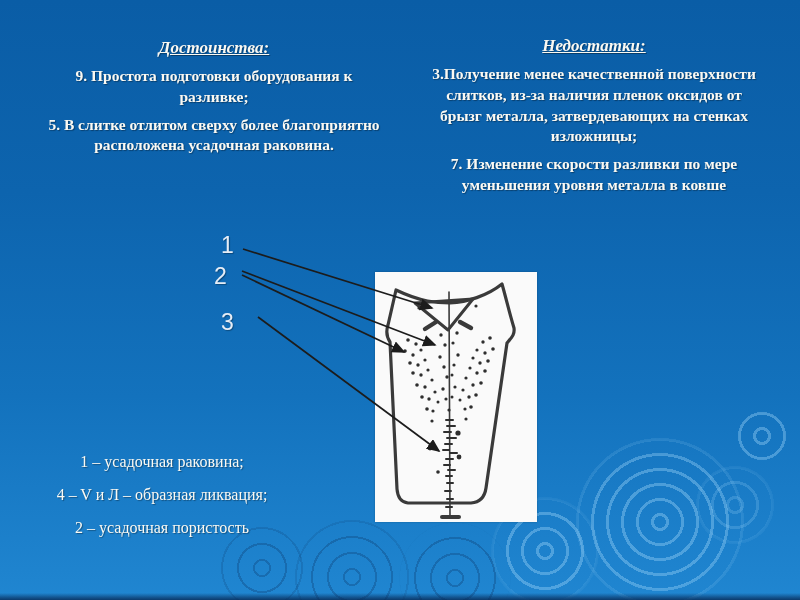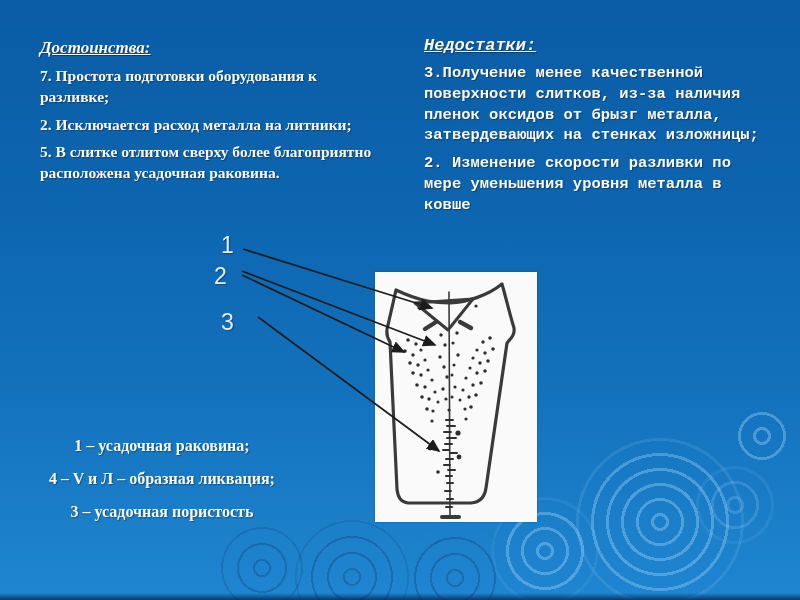--- a/index.html
+++ b/index.html
@@ -21,31 +21,31 @@
   .r2{left:490px;top:496px;width:110px;height:110px;}
   .r3{left:731px;top:405px;width:62px;height:62px;}
   .r4{left:288px;top:513px;width:128px;height:128px;}
   .r5{left:214px;top:520px;width:96px;height:96px;}
   .r6{left:399px;top:522px;width:112px;height:112px;}
   .r7{left:693px;top:463px;width:84px;height:84px;opacity:.55;}
   .bottom-bar{position:absolute;left:0;right:0;bottom:0;height:7px;
     background:linear-gradient(180deg,rgba(9,50,100,0) 0%,rgba(9,48,96,.65) 70%,rgba(7,40,84,.8) 100%);}
 
   
-  .col{position:absolute;font-weight:bold;
+  .col{position:absolute;text-align:center;font-weight:bold;
     text-shadow:1px 1px 1px rgba(0,0,0,.35);}
   .col h2{margin:0 0 8px 0;font-size:17px;font-style:italic;font-weight:bold;
     text-decoration:underline;}
   .col p{margin:0 0 7px 0;font-size:15.5px;line-height:1.34;}
   .col-left{left:40px;top:38px;width:348px;}
-  .col-right{left:424px;top:36px;width:340px;font-family:Liberation Mono, monospace;}
-
-  
-  .legend{position:absolute;left:28px;top:436px;width:268px;text-align:center;
-    font-weight:bold;text-shadow:1px 1px 1px rgba(0,0,0,.35);}
+  .col-right{left:424px;top:36px;width:340px;}
+
+  
+  .legend{position:absolute;left:28px;top:452px;width:268px;text-align:center;
+    font-weight:normal;text-shadow:1px 1px 1px rgba(0,0,0,.35);}
   .legend p{margin:0 0 13px 0;font-size:16px;line-height:1.25;}
 
   
   .callout{position:absolute;font-family:"Liberation Sans",sans-serif;
     font-size:23px;color:#e6edf6;text-shadow:1px 1px 1px rgba(0,0,0,.3);}
   .c1{left:221px;top:232px;}
   .c2{left:214px;top:263px;}
   .c3{left:221px;top:309px;}
 
   
@@ -65,29 +65,28 @@
   <div class="ripple light r2"></div>
   <div class="ripple light r3"></div>
   <div class="ripple dark r4"></div>
   <div class="ripple dark r5"></div>
   <div class="ripple dark r6"></div>
   <div class="ripple light r7"></div>
   <div class="bottom-bar"></div>
 
   <section class="col col-left">
     <h2>Достоинства:</h2>
-    <p>7. Простота подготовки оборудования к разливке;</p>
-    <p>2. Исключается расход металла на литники;</p>
+    <p>9. Простота подготовки оборудования к разливке;</p>
     <p>5. В слитке отлитом сверху более благоприятно расположена усадочная раковина.</p>
   </section>
 
   <section class="col col-right">
     <h2>Недостатки:</h2>
     <p>3.Получение менее качественной поверхности слитков, из-за наличия пленок оксидов от брызг металла, затвердевающих на стенках изложницы;</p>
-    <p>2. Изменение скорости разливки по мере уменьшения уровня металла в ковше</p>
+    <p>7. Изменение скорости разливки по мере уменьшения уровня металла в ковше</p>
   </section>
 
   <div class="callout c1">1</div>
   <div class="callout c2">2</div>
   <div class="callout c3">3</div>
 
   <figure class="ingot-box">
     <svg viewBox="0 0 162 250">
       <g fill="none" stroke="#3a3a3a" stroke-linecap="round" stroke-linejoin="round">
 
@@ -210,16 +209,16 @@
       <line x1="243" y1="249" x2="432" y2="308" marker-end="url(#ah)"></line>
       <line x1="242" y1="271" x2="435" y2="345" marker-end="url(#ah)"></line>
       <line x1="242" y1="275" x2="404" y2="352" marker-end="url(#ah)"></line>
       <line x1="258" y1="317" x2="439" y2="451" marker-end="url(#ah)"></line>
     </g>
   </svg>
 
   <div class="legend">
     <p>1 – усадочная раковина;</p>
     <p>4 – V и Л – образная ликвация;</p>
-    <p>3 – усадочная пористость</p>
+    <p>2 – усадочная пористость</p>
   </div>
 
 </div>
 
 </body></html>

